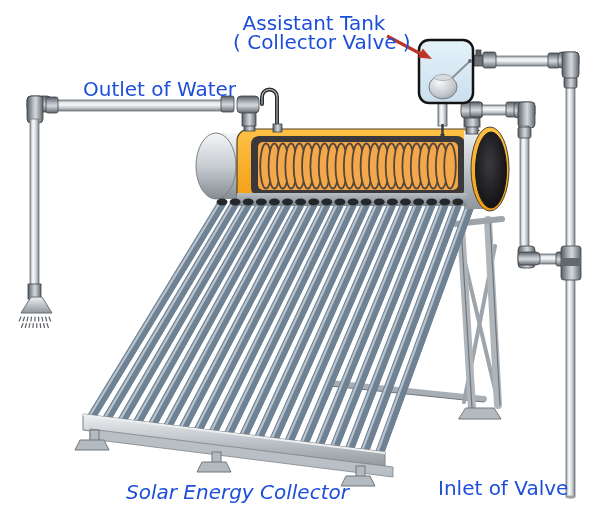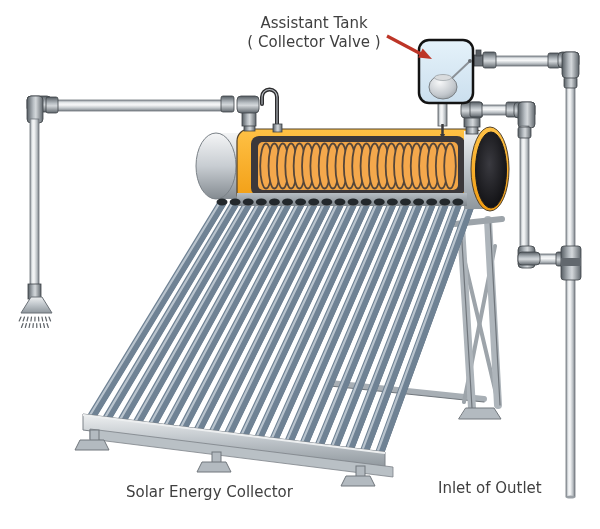--- a/index.html
+++ b/index.html
@@ -1,22 +1,22 @@
 <!DOCTYPE html>
 <html><head>
 <meta charset="utf-8">
 <style>
   html,body{margin:0;padding:0;background:#fff;}
   #stage{position:relative;width:600px;height:529px;background:#ffffff;overflow:hidden;
          font-family:"DejaVu Sans","Liberation Sans",sans-serif;}
   #diagram-svg{position:absolute;left:0;top:0;}
-  .lbl{position:absolute;color:#404040;font-size:15px;line-height:19px;white-space:nowrap;}
+  .lbl{position:absolute;color:#1d4ed8;font-size:20px;line-height:19px;white-space:nowrap;}
   #label-assistant{left:233px;top:14px;width:162px;text-align:center;}
   #label-outlet{left:83px;top:80px;}
-  #label-collector{left:126px;top:483px;}
+  #label-collector{left:126px;top:483px;font-style:italic;}
   #label-inlet{left:438px;top:479px;}
 </style>
 </head>
 <body>
 
 <div id="stage">
 
   <svg id="diagram-svg" width="600" height="529" viewBox="0 0 600 529" xmlns="http://www.w3.org/2000/svg">
     <defs>
       <linearGradient id="mh" x1="0" y1="0" x2="0" y2="1">
@@ -317,15 +317,16 @@
     <g>
       <line x1="387" y1="36" x2="421" y2="54" stroke="#BD3527" stroke-width="3.2"></line>
       <polygon points="432,59 418.1,57.6 422.7,48.6" fill="#BD3527"></polygon>
     </g>
   </svg>
 
   <div id="label-assistant" class="lbl">
     <div>Assistant Tank</div>
     <div>( Collector Valve )</div>
   </div>
+  <div id="label-outlet" class="lbl">Outlet of Water</div>
   <div id="label-collector" class="lbl">Solar Energy Collector</div>
-  <div id="label-inlet" class="lbl">Inlet of Outlet</div>
+  <div id="label-inlet" class="lbl">Inlet of Valve</div>
 </div>
 
 </body></html>

